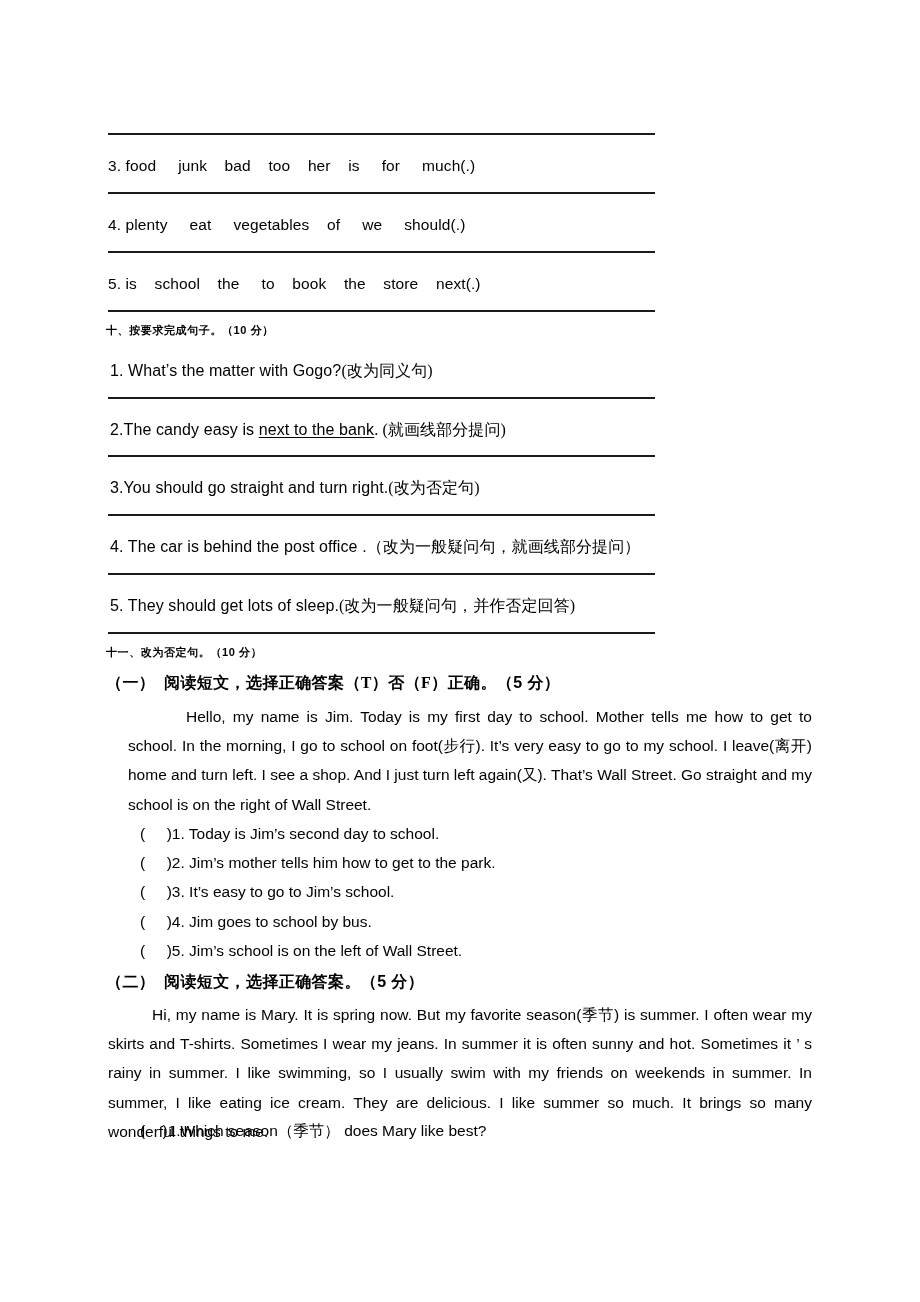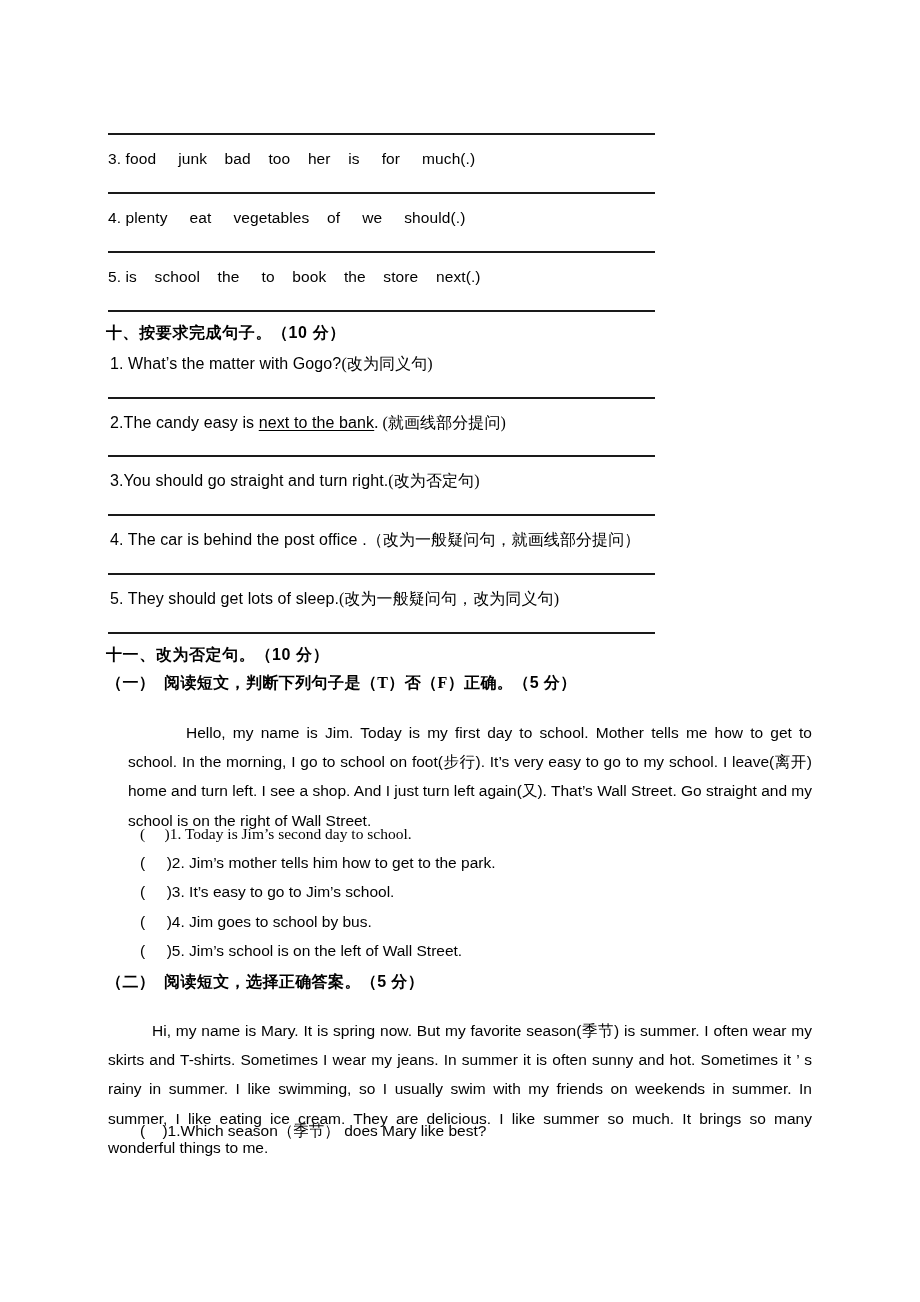--- a/index.html
+++ b/index.html
@@ -31,34 +31,35 @@
     height: 0;
   }
 
   
   .row {
     position: absolute;
     white-space: pre;
     font-size: 15.5px;
     line-height: 1.15;
     letter-spacing: 0.1px;
+    margin-top: 7px;
   }
 
   
   .scramble {
     left: 108px;
     font-size: 15.5px;
   }
 
   
   .section-heading {
     position: absolute;
     left: 106px;
     font-weight: bold;
-    font-size: 16px;
+    font-size: 11px;
     white-space: pre;
     font-family: "Liberation Serif", "DejaVu Serif", serif;
     letter-spacing: 0.6px;
   }
   .section-heading .score {
     font-family: "Liberation Sans", sans-serif;
     font-weight: bold;
   }
 
   
@@ -89,21 +90,20 @@
     text-underline-offset: 2px;
   }
 
   
   .passage {
     position: absolute;
     font-size: 15.5px;
     line-height: 29.2px;
     text-align: justify;
     text-justify: inter-word;
-    margin-top: 16px;
   }
   .passage.p1 {
     left: 128px;
     width: 684px;
     text-indent: 58px;
   }
   .passage.p2 {
     left: 108px;
     width: 704px;
     text-indent: 44px;
@@ -143,30 +143,30 @@
 
   <div class="row transform" style="top:414px;"><span>2.</span><span>The candy easy is </span><u class="mark">next to the bank</u><span class="cn">. (就画线部分提问)</span></div>
   <div class="rule" style="top:455px;"></div>
 
   <div class="row transform" style="top:472px;"><span>3.</span><span>You should go straight and turn right.</span><span class="cn">(改为否定句)</span></div>
   <div class="rule" style="top:514px;"></div>
 
   <div class="row transform" style="top:531px;"><span>4. </span><span>The car is behind the post office .</span><span class="cn">（改为一般疑问句，就画线部分提问）</span></div>
   <div class="rule" style="top:573px;"></div>
 
-  <div class="row transform" style="top:590px;"><span>5. </span><span>They should get lots of sleep.</span><span class="cn">(改为一般疑问句，改为同义句)</span></div>
+  <div class="row transform" style="top:590px;"><span>5. </span><span>They should get lots of sleep.</span><span class="cn">(改为一般疑问句，并作否定回答)</span></div>
   <div class="rule" style="top:632px;"></div>
 
   <div class="section-heading" style="top:645px;"><span>十一、改为否定句。（</span><span class="score">10 分</span><span>）</span></div>
 
-  <div class="sub-heading" style="top:673px;"><span>（一）  阅读短文，判断下列句子是（T）否（F）正确。（</span><span class="score">5 分</span><span>）</span></div>
+  <div class="sub-heading" style="top:673px;"><span>（一）  阅读短文，选择正确答案（T）否（F）正确。（</span><span class="score">5 分</span><span>）</span></div>
 
   <div class="passage p1" style="top:702px;">Hello, my name is Jim. Today is my first day to school. Mother tells me how to get to school. In the morning, I go to school on foot(步行). It’s very easy to go to my school. I leave(离开) home and turn left. I see a shop. And I just turn left again(又). That’s Wall Street. Go straight and my school is on the right of Wall Street.</div>
 
-  <div class="qrow" style="top:825px;font-family:Liberation Serif, serif;"><span class="paren">(     )</span><span>1. </span><span>Today is Jim’s second day to school.</span></div>
+  <div class="qrow" style="top:825px;"><span class="paren">(     )</span><span>1. </span><span>Today is Jim’s second day to school.</span></div>
 
   <div class="qrow" style="top:854px;"><span class="paren">(     )</span><span>2. </span><span>Jim’s mother tells him how to get to the park.</span></div>
 
   <div class="qrow" style="top:883px;"><span class="paren">(     )</span><span>3. </span><span>It’s easy to go to Jim’s school.</span></div>
 
   <div class="qrow" style="top:913px;"><span class="paren">(     )</span><span>4. </span><span>Jim goes to school by bus.</span></div>
 
   <div class="qrow" style="top:942px;"><span class="paren">(     )</span><span>5. </span><span>Jim’s school is on the left of Wall Street.</span></div>
 
   <div class="sub-heading" style="top:972px;"><span>（二）  阅读短文，选择正确答案。（</span><span class="score">5 分</span><span>）</span></div>

